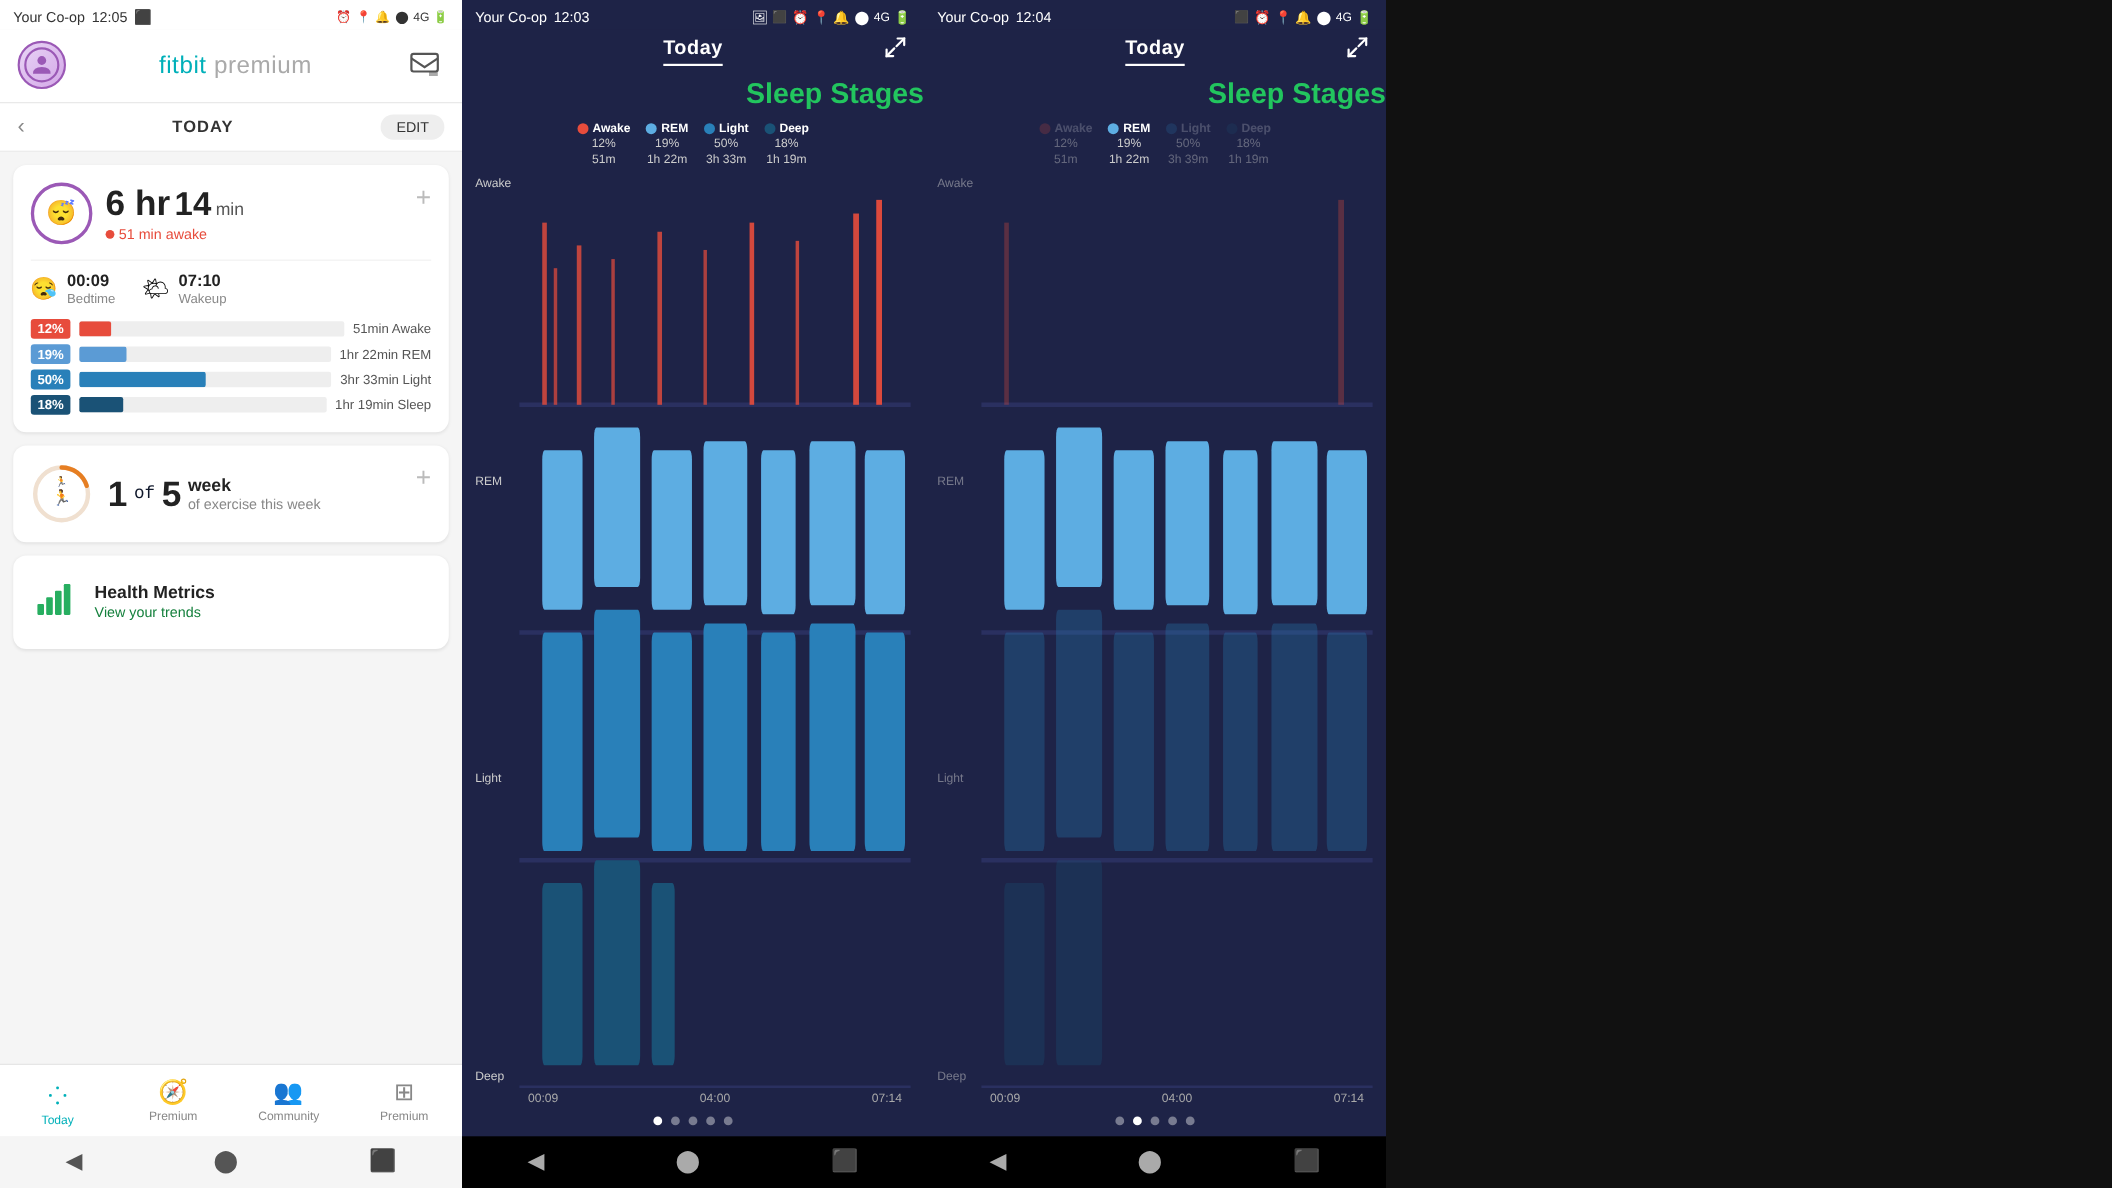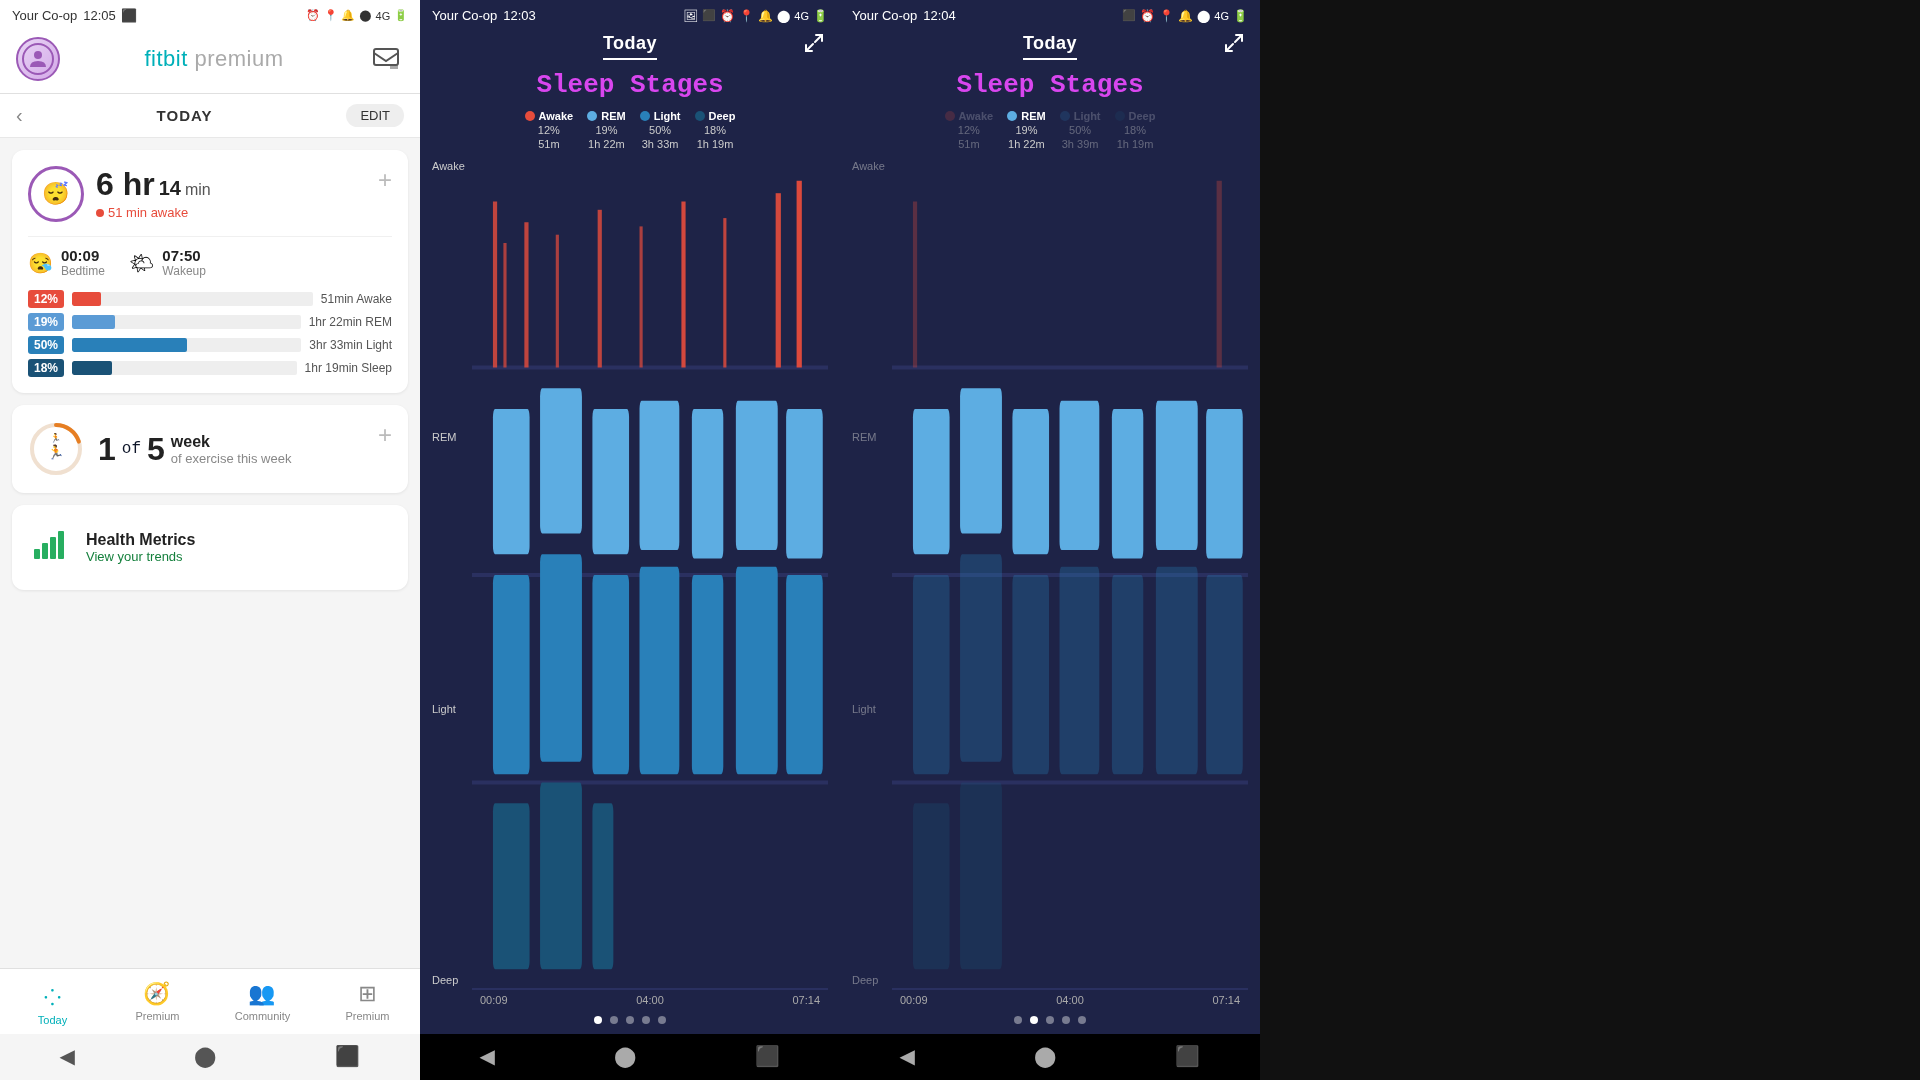--- a/index.html
+++ b/index.html
@@ -311,24 +311,23 @@
       right: 16px;
       top: 6px;
       color: #fff;
       font-size: 18px;
       cursor: pointer;
     }
 
     .sleep-stages-title {
       font-size: 26px;
       font-weight: 700;
-      color: #d946ef;
-      text-align: center;
+      color: #22c55e;
+      text-align: right;
       padding: 8px 0 10px;
-      font-family: Liberation Mono, monospace;
     }
 
     .sleep-legend {
       display: flex;
       justify-content: center;
       gap: 14px;
       padding: 0 10px 10px;
     }
     .legend-item {
       display: flex;
@@ -514,42 +513,42 @@
       <div class="add-btn-abs">+</div>
       <div class="sleep-card-header">
         <div class="sleep-icon-circle">
           <svg width="30" height="30" viewBox="0 0 30 30">
             <text x="15" y="22" text-anchor="middle" font-size="22" fill="#9b59b6">😴</text>
           </svg>
         </div>
         <div>
           <div class="sleep-time-main">
             <span class="sleep-hrs">6 hr</span>
-            <span class="sleep-hrs" style="font-size:20px;">14</span>
+            <span class="sleep-hrs" style="font-size:30px;">14</span>
             <span class="sleep-unit">min</span>
           </div>
           <div class="sleep-awake">
             <span class="dot-red"></span>
             <span>51 min awake</span>
           </div>
         </div>
       </div>
 
       <div class="sleep-times">
         <div class="sleep-time-item">
           <span class="time-emoji">😪</span>
           <div>
             <div class="time-val">00:09</div>
             <div class="time-label">Bedtime</div>
           </div>
         </div>
         <div class="sleep-time-item">
           <span class="time-emoji">🌤</span>
           <div>
-            <div class="time-val">07:50</div>
+            <div class="time-val">07:10</div>
             <div class="time-label">Wakeup</div>
           </div>
         </div>
       </div>
 
       <div class="sleep-stages">
 
         <div class="stage-row">
           <span class="stage-badge badge-red">12%</span>
           <div class="stage-bar-wrap">

